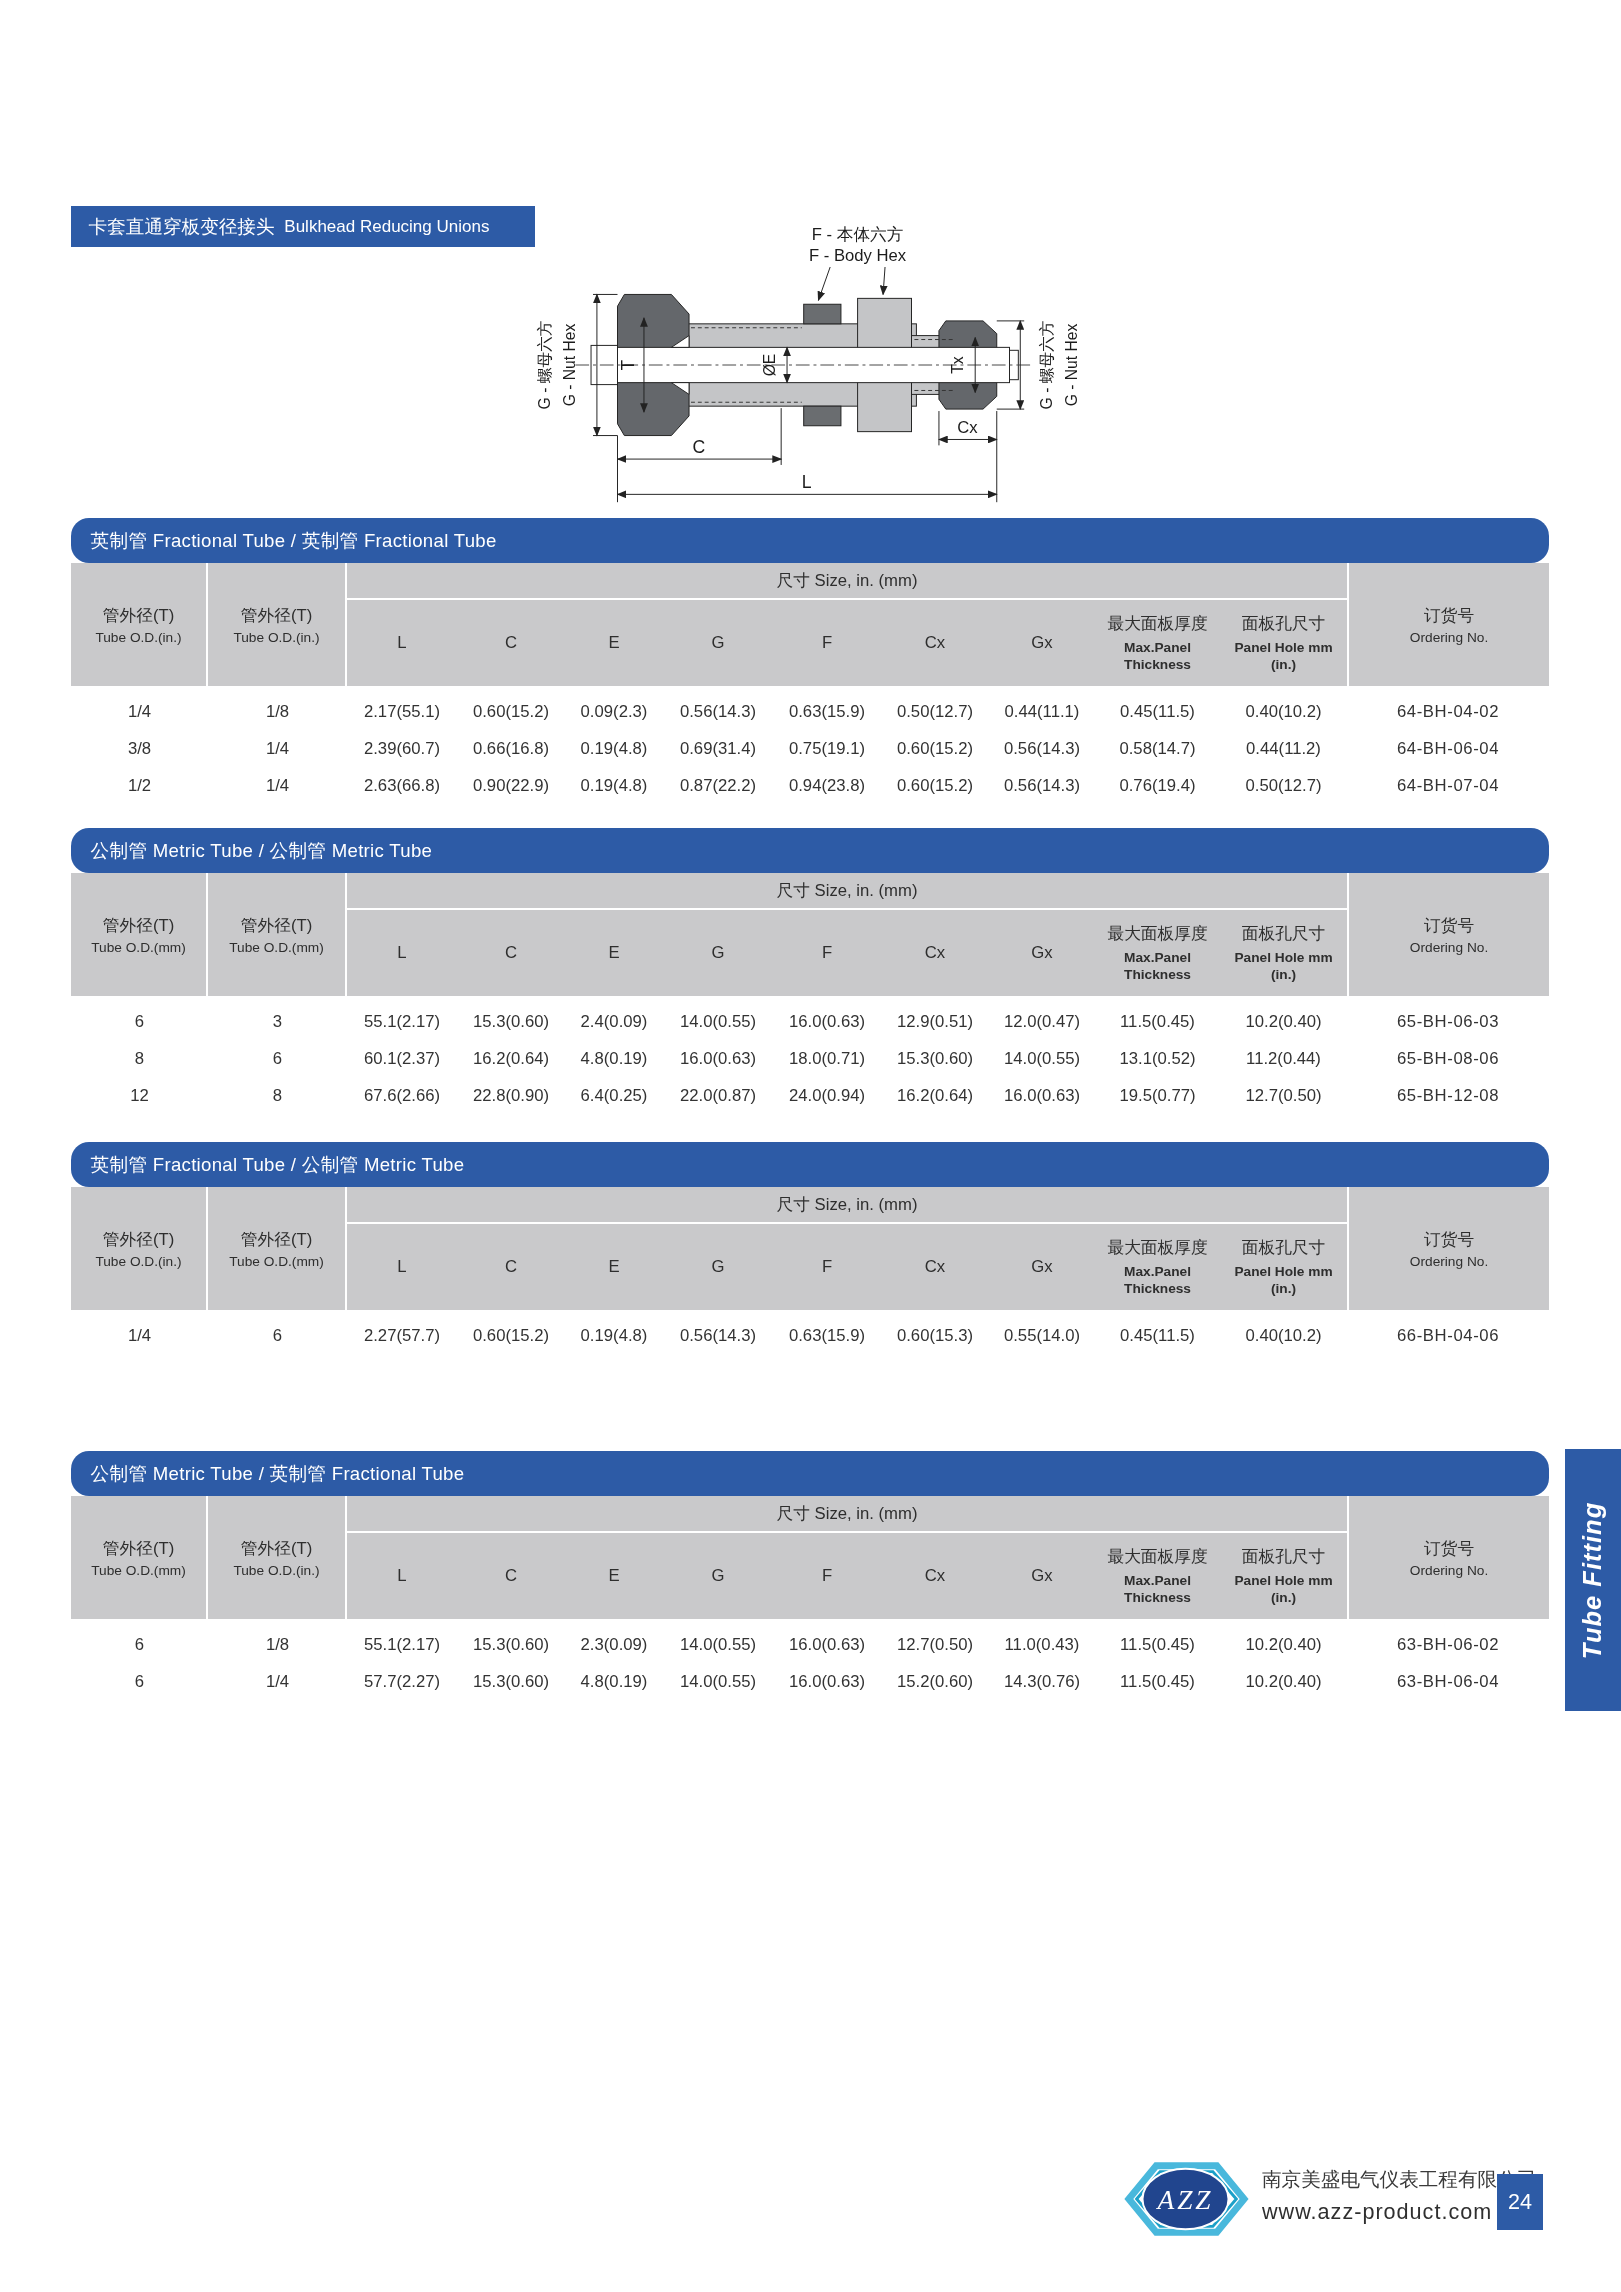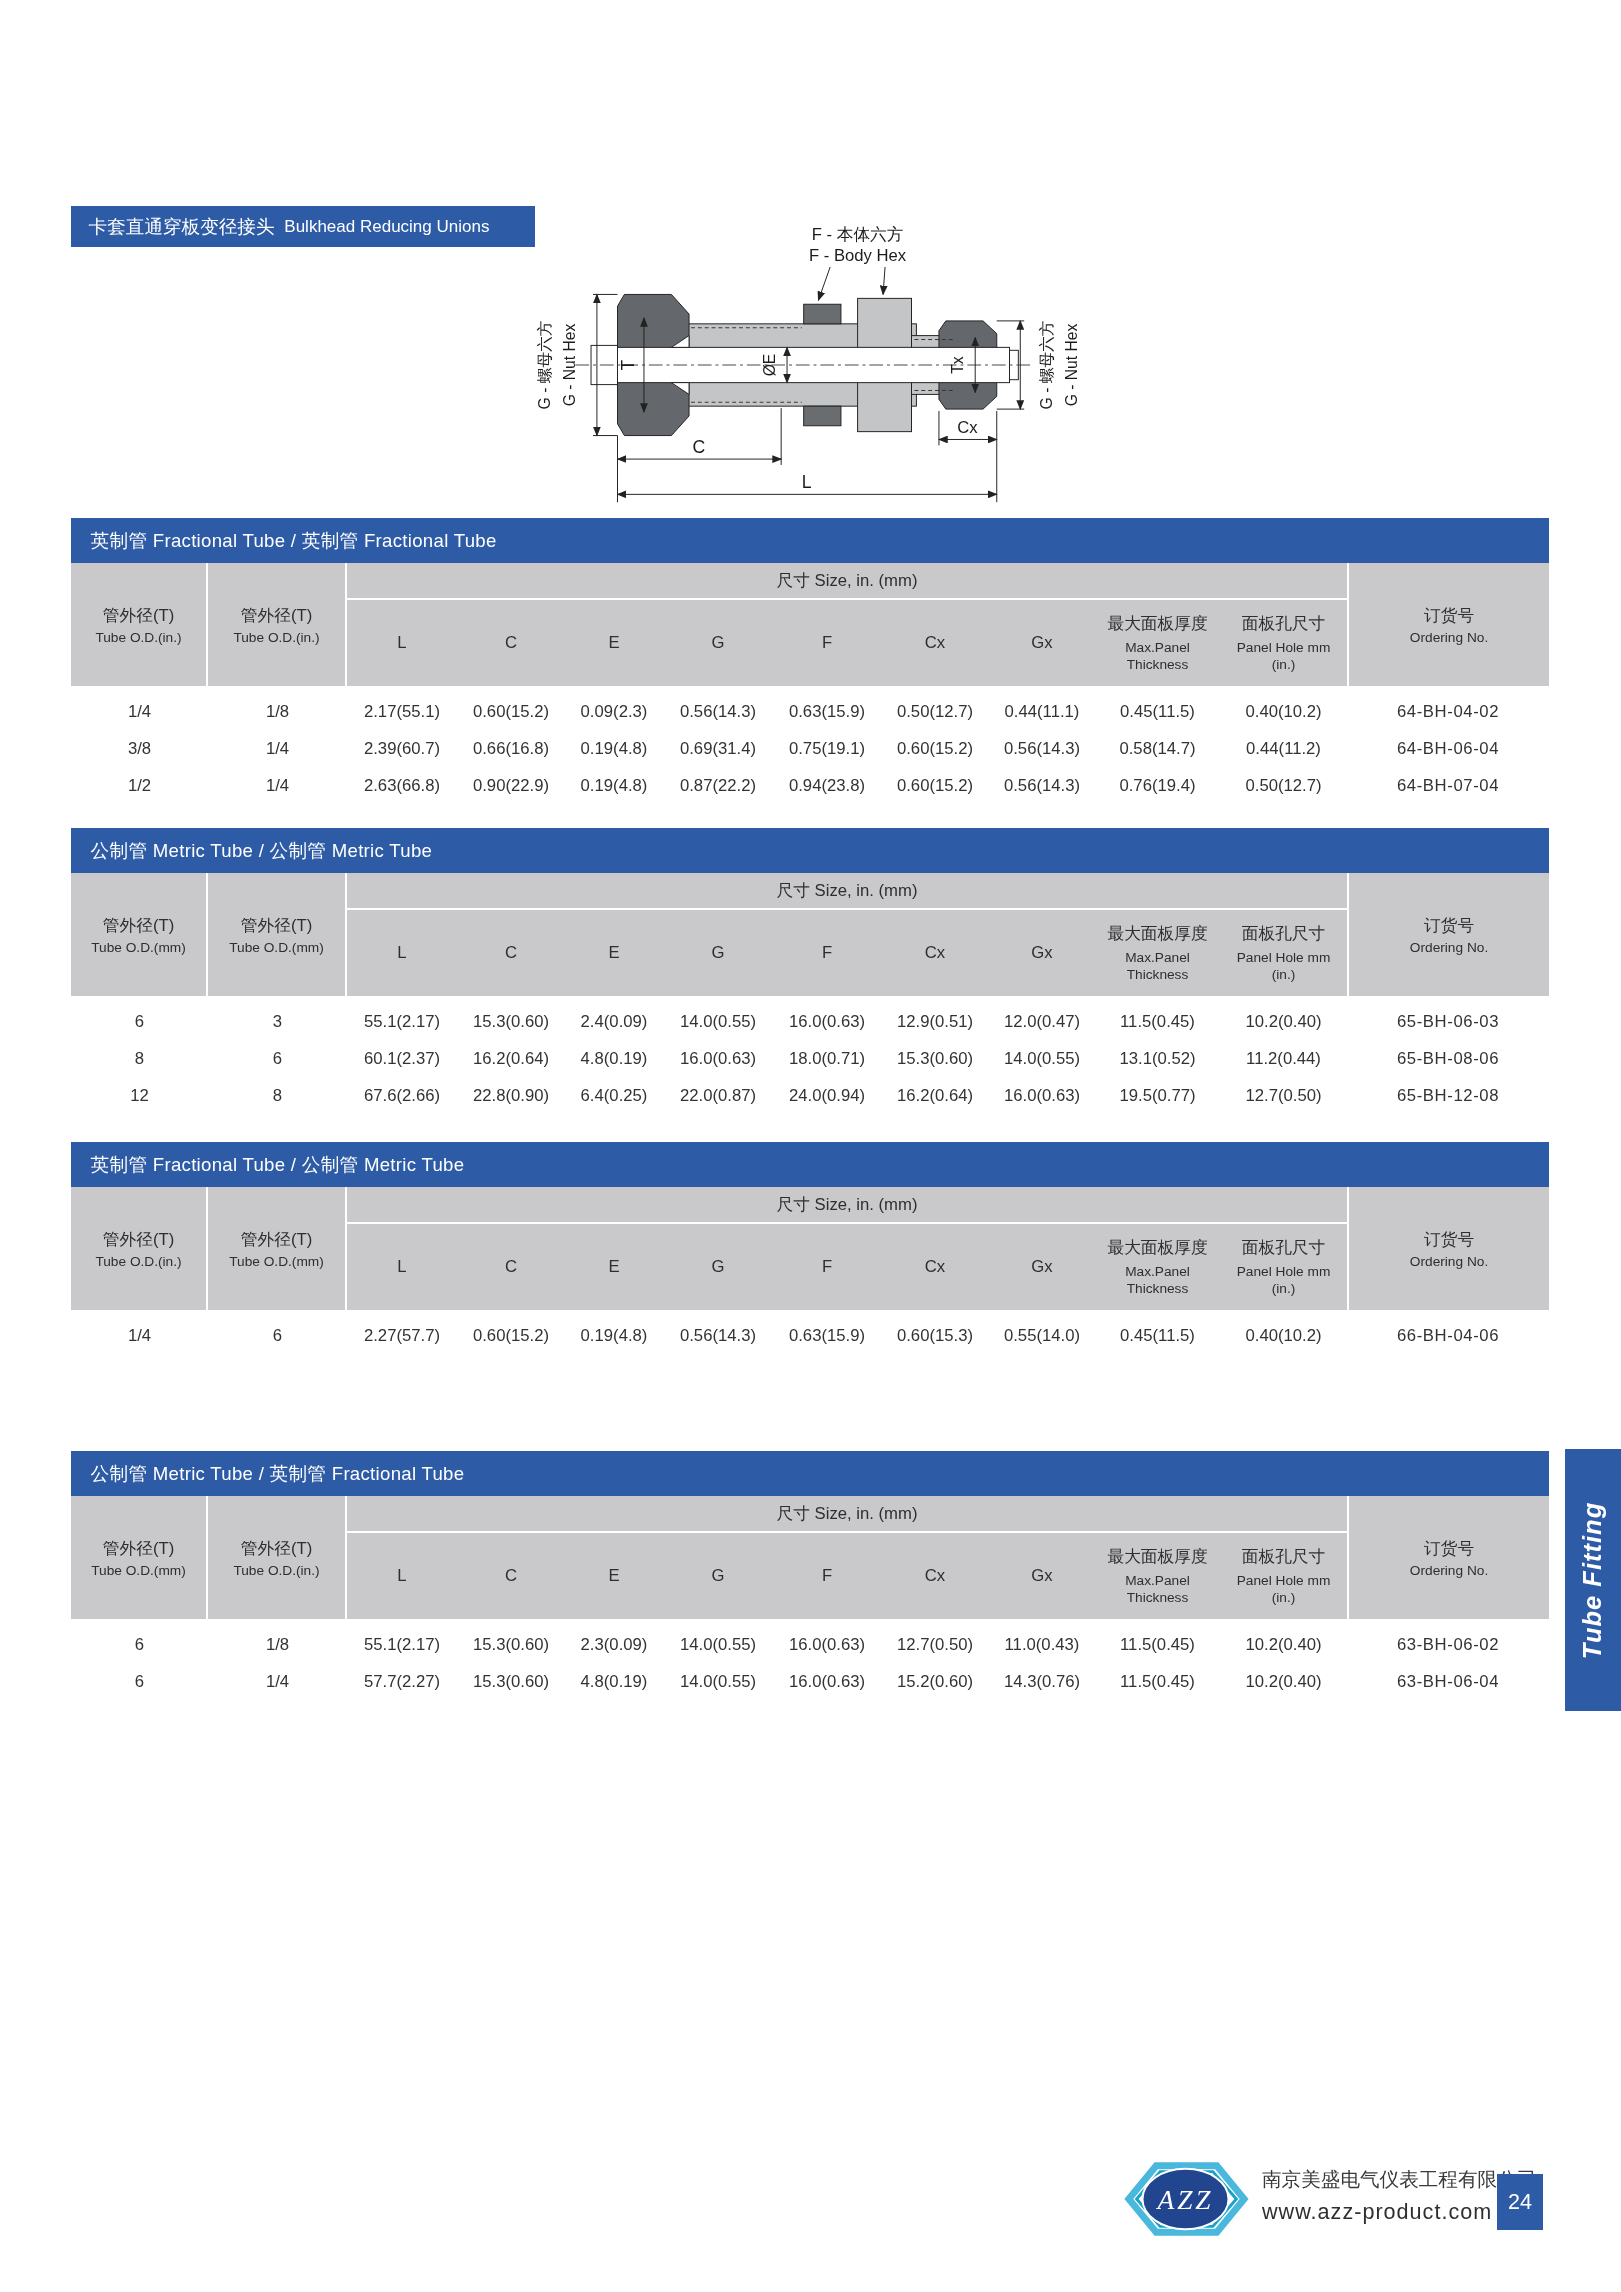--- a/index.html
+++ b/index.html
@@ -11,34 +11,34 @@
     display:flex;align-items:center;gap:9.8px;padding-left:17.6px;box-sizing:border-box;color:#fff;}
   .title-band .t-zh{font-size:18.6px;}
   .title-band .t-en{font-size:17px;}
 
   
   .diagram{position:absolute;left:534px;top:218px;width:559px;height:294px;}
 
   
   .table-block{position:absolute;left:71px;width:1478px;}
   .band{height:45px;background:#2d5ba6;color:#fff;display:flex;align-items:center;
-    padding-left:19.6px;box-sizing:border-box;font-size:18.6px;letter-spacing:0.3px;}
+    padding-left:19.6px;box-sizing:border-box;font-size:18.6px;letter-spacing:0.3px;border-radius:18px;}
   table{width:100%;border-collapse:separate;border-spacing:0;table-layout:fixed;}
   col.w1{width:137px}col.w2{width:139px}col.w3{width:110px}col.w4{width:108px}col.w5{width:98px}
   col.w6{width:110px}col.w7{width:108px}col.w8{width:108px}col.w9{width:106px}col.w10{width:125px}
   col.w11{width:127px}col.w12{width:202px}
   th.h{background:#c9c9cb;color:#2e2e2e;font-weight:400;vertical-align:middle;padding:0;}
   tr.hr1 th.size{height:35px;font-size:16.7px;border-bottom:2.9px solid #fff;}
   tr.hr2 th{height:86px;}
   th.od1,th.od2{border-right:2.9px solid #fff;}
   th.ord{border-left:2.9px solid #fff;}
   th .zh{display:block;font-size:16.7px;}
   th .en{display:block;font-size:13.7px;margin-top:3.9px;}
   th.dim{font-size:16.7px;}
-  th.panel .en{width:110px;margin:3.9px auto 0;line-height:1.25;}
+  th.panel .en{width:110px;margin:3.9px auto 0;line-height:1.25;font-weight:bold;}
   td{background:#fff;text-align:center;font-size:16.7px;color:#333;height:37px;padding:0;}
   tbody tr:first-child td{padding-top:7.8px;}
   td.ordno{letter-spacing:0.6px;}
 
   
   .side-tab{position:absolute;left:1565px;top:1449px;width:56px;height:262px;background:#2d5ba6;
     display:flex;align-items:center;justify-content:center;}
   .side-tab span{transform:rotate(-90deg);white-space:nowrap;color:#fff;font-size:25.5px;
     font-style:italic;font-weight:bold;letter-spacing:1px;}
 

